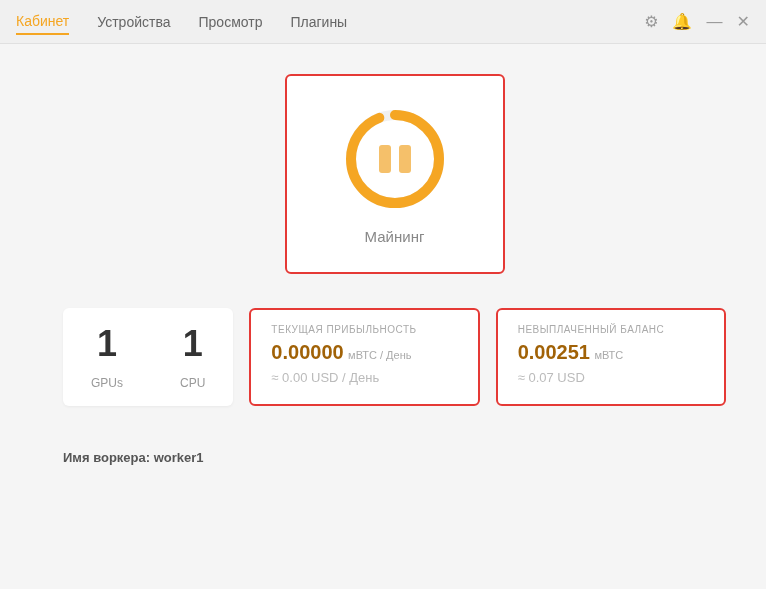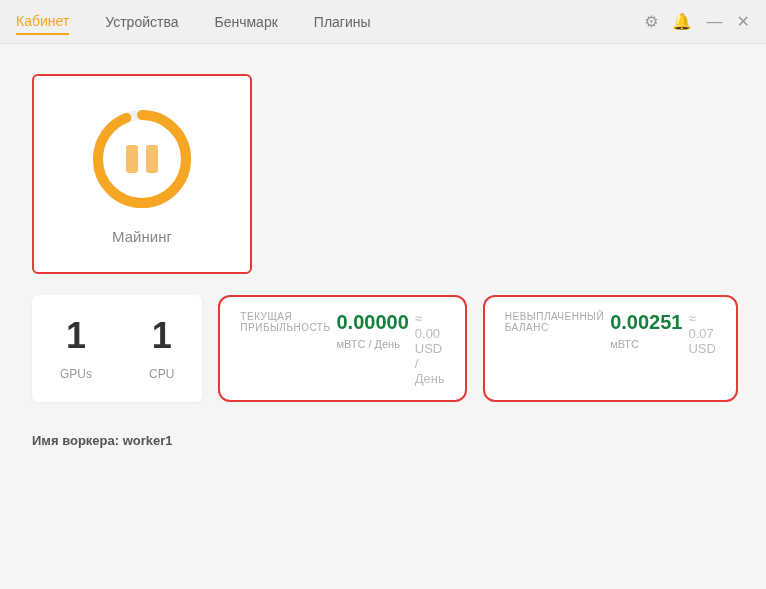--- a/index.html
+++ b/index.html
@@ -16,21 +16,21 @@
       background: #f0f0f0;
       display: flex;
       align-items: center;
       padding: 0 16px;
       height: 44px;
       border-bottom: 1px solid #e0e0e0;
     }
     .nav-tabs {
       display: flex;
       align-items: center;
-      gap: 36px;
+      gap: 28px;
       flex: 1;
     }
     .nav-tab {
       font-size: 14px;
       color: #666;
       cursor: pointer;
       padding: 4px 0;
     }
     .nav-tab.active {
       color: #f5a623;
@@ -42,25 +42,25 @@
       gap: 14px;
     }
     .nav-icon {
       font-size: 16px;
       color: #999;
       cursor: pointer;
     }
 
     
     .main {
-      padding: 30px 40px 20px 32px;
-      display: flex;
-      flex-direction: column;
-      align-items: flex-start;
-      gap: 21px;
+      padding: 30px 40px 20px 63px;
+      display: flex;
+      flex-direction: column;
+      align-items: center;
+      gap: 34px;
     }
 
     
     .mining-card {
       border: 2px solid #e53935;
       background: #fff;
       border-radius: 6px;
       width: 220px;
       height: 200px;
       display: flex;
@@ -132,36 +132,36 @@
     .device-label {
       font-size: 12px;
       color: #999;
       margin-top: 12px;
     }
 
     
     .profit-card {
       border: 2px solid #e53935;
       background: #fff;
-      border-radius: 12px;
+      border-radius: 6px;
       padding: 14px 20px;
       flex: 1;
       display: flex;
-      flex-direction: row;
+      flex-direction: column;
       gap: 6px;
     }
     .card-title {
       font-size: 10px;
       color: #aaa;
       letter-spacing: 0.5px;
       text-transform: uppercase;
     }
     .card-value-large {
       font-size: 20px;
-      color: #15803d;
+      color: #a16207;
       font-weight: 600;
     }
     .card-unit {
       font-size: 11px;
       color: #aaa;
     }
     .card-value-small {
       font-size: 13px;
       color: #bbb;
     }
@@ -212,21 +212,21 @@
       padding: 0 28px;
     }
   </style>
 </head>
 <body>
 
 <div class="navbar">
   <div class="nav-tabs">
     <span class="nav-tab active">Кабинет</span>
     <span class="nav-tab">Устройства</span>
-    <span class="nav-tab">Бенчмарк</span>
+    <span class="nav-tab">Просмотр</span>
     <span class="nav-tab">Плагины</span>
   </div>
   <div class="nav-actions">
     <span class="nav-icon">⚙</span>
     <span class="nav-icon">🔔</span>
     <span class="nav-icon">—</span>
     <span class="nav-icon">✕</span>
   </div>
 </div>
 

